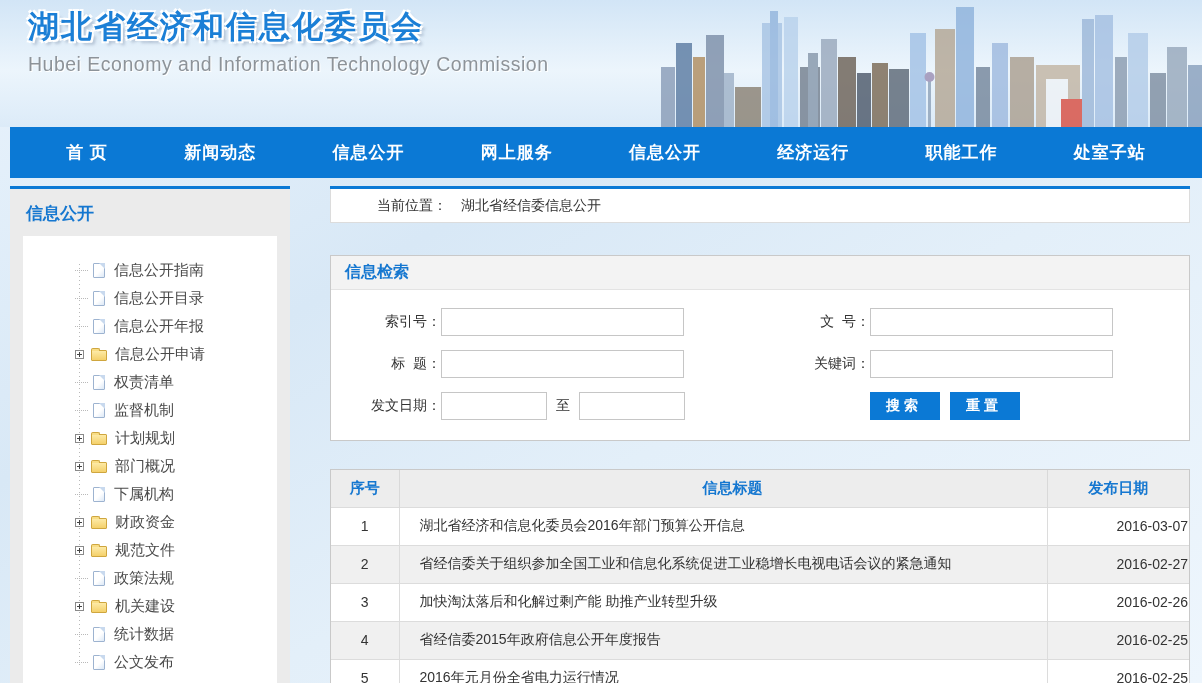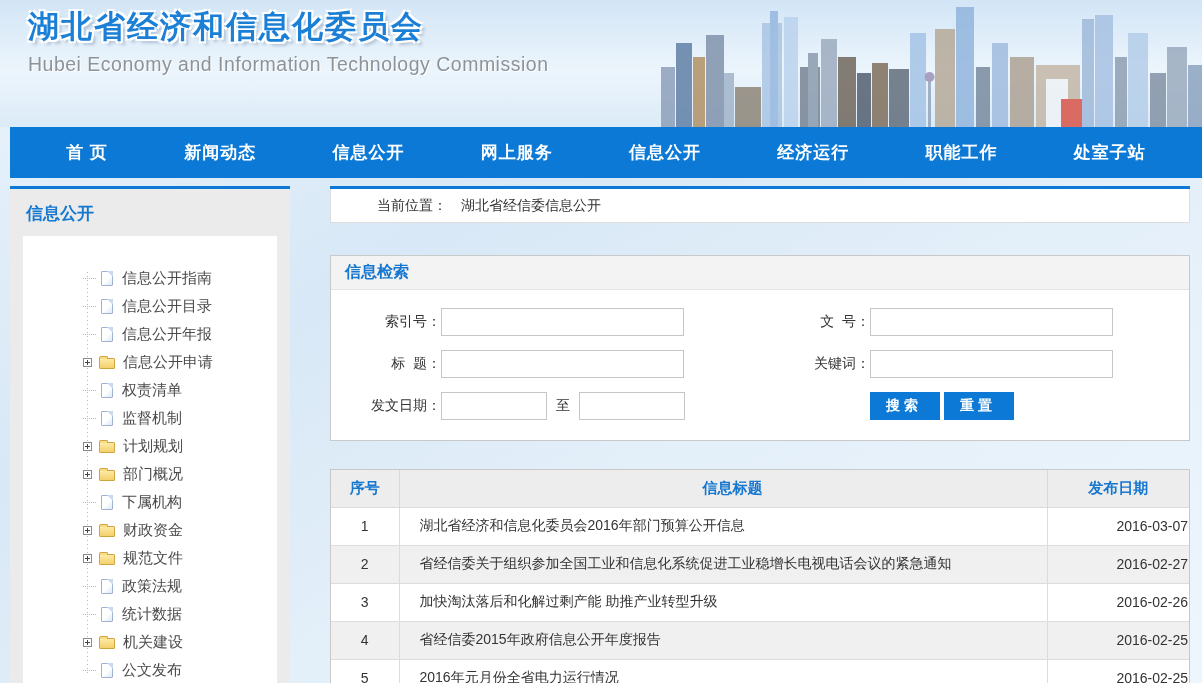--- a/index.html
+++ b/index.html
@@ -41,21 +41,21 @@
   
   .content { display: flex; margin: 8px 12px 0 10px; align-items: flex-start; }
 
   .sidebar {
     width: 280px; background: #ebebeb; border-top: 3px solid #0b79d5;
     min-height: 497px; flex: none;
   }
   .sidebar-title { color: #1577d0; font-size: 17px; font-weight: bold; padding: 13px 16px 11px; }
   .sidebar-panel { background: #fff; margin: 0 13px; padding: 20px 0 40px; min-height: 428px; }
   ul.tree {
-    list-style: none; margin: 8px; padding: 0 0 0 48px; position: relative;
+    list-style: none; margin: 0; padding: 0 0 0 48px; position: relative;
   }
   ul.tree::before {
     content: ""; position: absolute; left: 56px; top: 8px; bottom: 10px; width: 1px;
     background-image: repeating-linear-gradient(to bottom, #b9b9b9 0 1px, transparent 1px 4px);
   }
   .tree-item { display: flex; align-items: center; height: 28px; cursor: pointer; position: relative; }
   .connector { width: 13px; border-top: 1px dotted #b9b9b9; margin: 0 5px 0 4px; flex: none; }
   .expand-box {
     width: 9px; height: 9px; border: 1px solid #8a8a8a; background: #fff;
     position: relative; margin: 0 7px 0 4px; flex: none; z-index: 1;
@@ -96,21 +96,21 @@
   }
   .search-form { padding: 18px 0 20px; display: grid; grid-template-columns: 1fr 1fr; row-gap: 14px; }
   .field { display: flex; align-items: center; }
   .field label { width: 110px; text-align: right; font-size: 14px; color: #333; flex: none; white-space: pre; }
   .field input {
     width: 243px; height: 28px; border: 1px solid #c6c6c6; background: #fff;
     font-size: 14px; padding: 0 5px; outline: none;
   }
   .field.date-field input { width: 106px; }
   .to-sep { margin: 0 9px; font-size: 14px; color: #333; }
-  .buttons-cell { display: flex; align-items: center; padding-left: 110px; gap: 4px; }
+  .buttons-cell { display: flex; align-items: center; padding-left: 110px; gap: 10px; }
   .btn {
     width: 70px; height: 28px; background: #0b79d5; color: #fff; border: none;
     font-size: 14px; font-weight: bold; letter-spacing: 4px; padding-left: 4px; cursor: pointer;
     font-family: "Liberation Sans", "DejaVu Sans", sans-serif;
   }
 
   .table-panel { margin-top: 28px; border: 1px solid #c9c9c9; background: #fff; }
   table.result-table { width: 100%; border-collapse: collapse; }
   .result-table th {
     background: #ededed; color: #1577d0; font-size: 15px; font-weight: bold;
@@ -246,28 +246,28 @@
             <span class="expand-box"></span>
             <span class="icon-folder"></span>
             <span class="tree-label">规范文件</span>
           </li>
           <li class="tree-item">
             <span class="connector"></span>
             <span class="icon-doc"></span>
             <span class="tree-label">政策法规</span>
           </li>
           <li class="tree-item">
+            <span class="expand-box"></span>
+            <span class="icon-folder"></span>
+            <span class="tree-label">机关建设</span>
+          </li>
+          <li class="tree-item">
             <span class="connector"></span>
             <span class="icon-doc"></span>
             <span class="tree-label">统计数据</span>
-          </li>
-          <li class="tree-item">
-            <span class="expand-box"></span>
-            <span class="icon-folder"></span>
-            <span class="tree-label">机关建设</span>
           </li>
           <li class="tree-item">
             <span class="connector"></span>
             <span class="icon-doc"></span>
             <span class="tree-label">公文发布</span>
           </li>
         </ul>
     </div>
   </aside>
 

